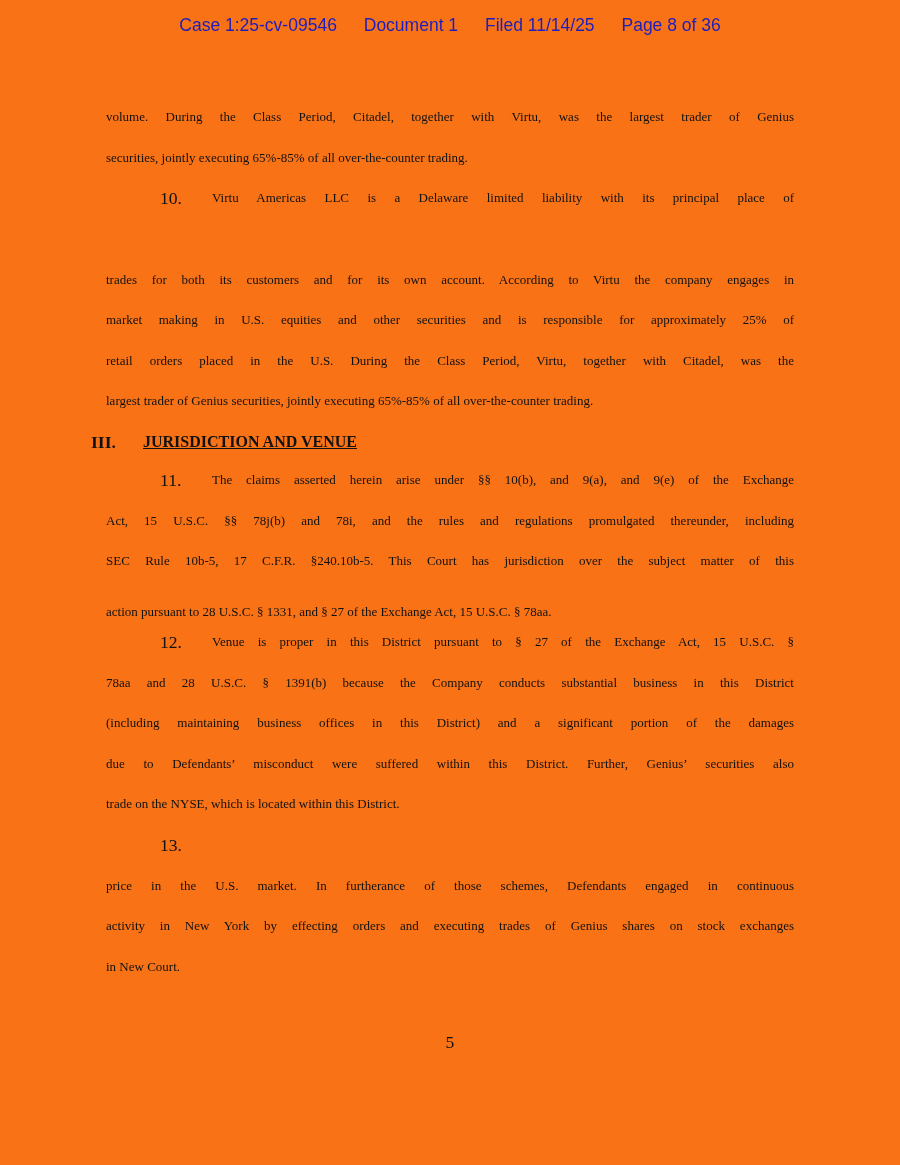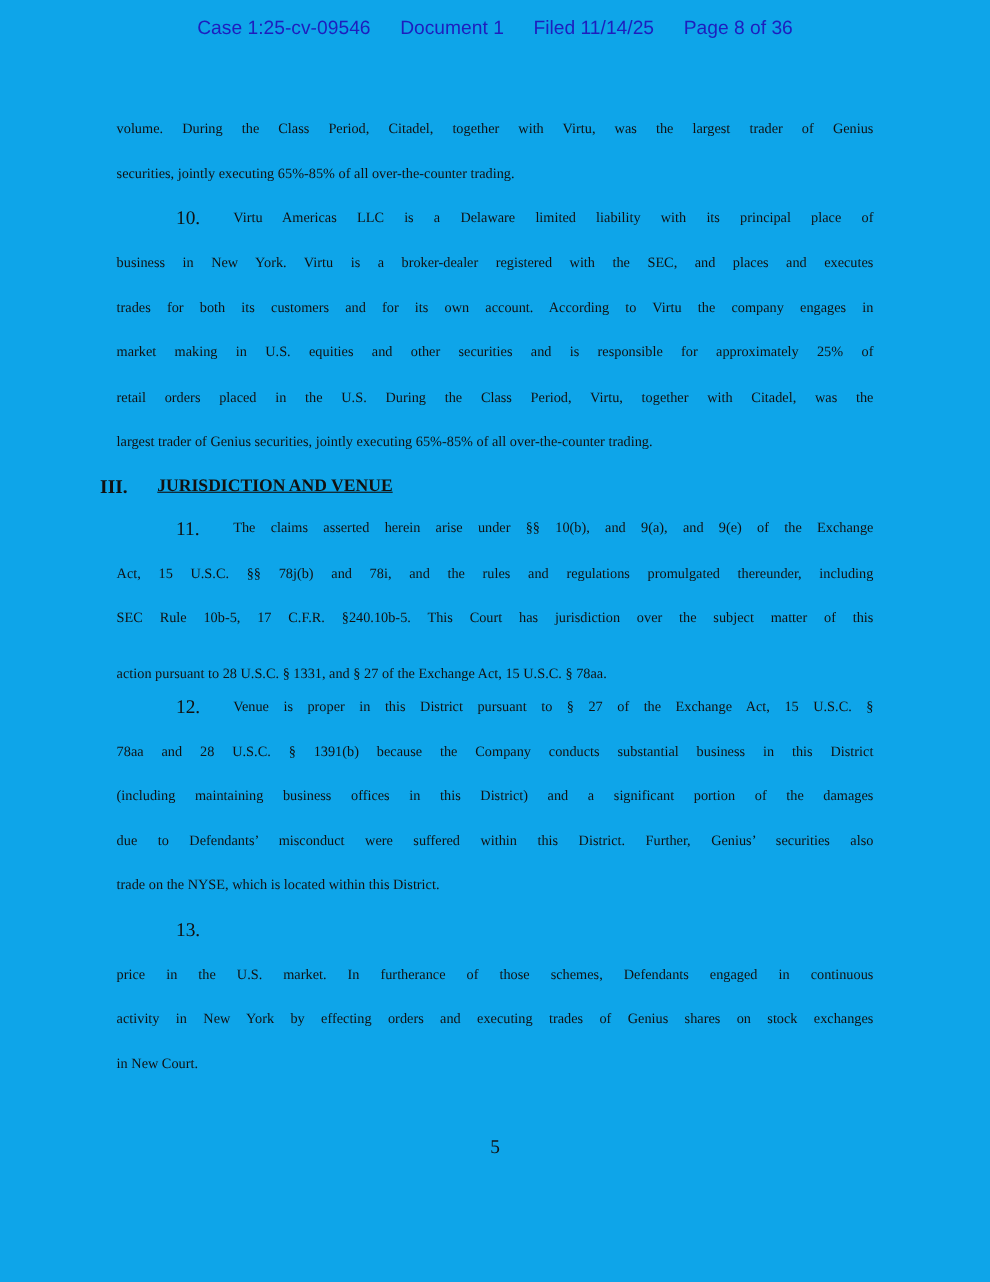--- a/index.html
+++ b/index.html
@@ -1,17 +1,17 @@
 <!DOCTYPE html>
 <html><head>
   <meta charset="utf-8">
   <style>
     html, body { margin: 0; padding: 0; background: #ffffff; }
     body { width: 900px; height: 1165px; position: relative; overflow: hidden; }
-    .page { position: absolute; left: 0; top: 0; width: 900px; height: 1165px; background: #0ea5e9; }
+    .page { position: absolute; left: 0; top: 0; width: 900px; height: 1165px; background: #f97316; }
     .header {
       position: absolute; top: 15px; left: 0; width: 900px; height: 26px;
       font-family: "Liberation Sans", sans-serif; font-size: 17.5px;
       color: #1e1ebe; text-align: center; white-space: nowrap;
     }
     .header span { display: inline-block; }
     .header .gap { width: 22px; }
     .line {
       position: absolute; left: 106px; width: 688px;
       font-family: "Liberation Serif", serif; font-size: 13px; color: #111111;
@@ -45,21 +45,20 @@
     <span>Document 1</span><span class="gap"></span>
     <span>Filed 11/14/25</span><span class="gap"></span>
     <span>Page 8 of 36</span>
   </div>
 
   <div class="line" style="top:106px;">volume.  During the Class Period, Citadel, together with Virtu, was the largest trader of Genius</div>
   <div class="line last" style="top:147px;">securities, jointly executing 65%-85% of all over-the-counter trading.</div>
 
   <div class="para-num" style="top:187px;">10.</div>
   <div class="line indent" style="top:187px;">Virtu Americas LLC is a Delaware limited liability with its principal place of</div>
-  <div class="line" style="top:228px;">business in New York. Virtu is a broker-dealer registered with the SEC, and places and executes</div>
   <div class="line" style="top:269px;">trades for both its customers and for its own account.  According to Virtu the company engages in</div>
   <div class="line" style="top:309px;">market making in U.S. equities and other securities and is responsible for approximately 25% of</div>
   <div class="line" style="top:350px;">retail orders placed in the U.S.  During the Class Period, Virtu, together with Citadel, was the</div>
   <div class="line last" style="top:390px;">largest trader of Genius securities, jointly executing 65%-85% of all over-the-counter trading.</div>
 
   <div class="heading-num">III.</div>
   <div class="heading-title">JURISDICTION AND VENUE</div>
 
   <div class="para-num" style="top:469px;">11.</div>
   <div class="line indent" style="top:469px;">The claims asserted herein arise under §§ 10(b), and 9(a), and 9(e) of the Exchange</div>

